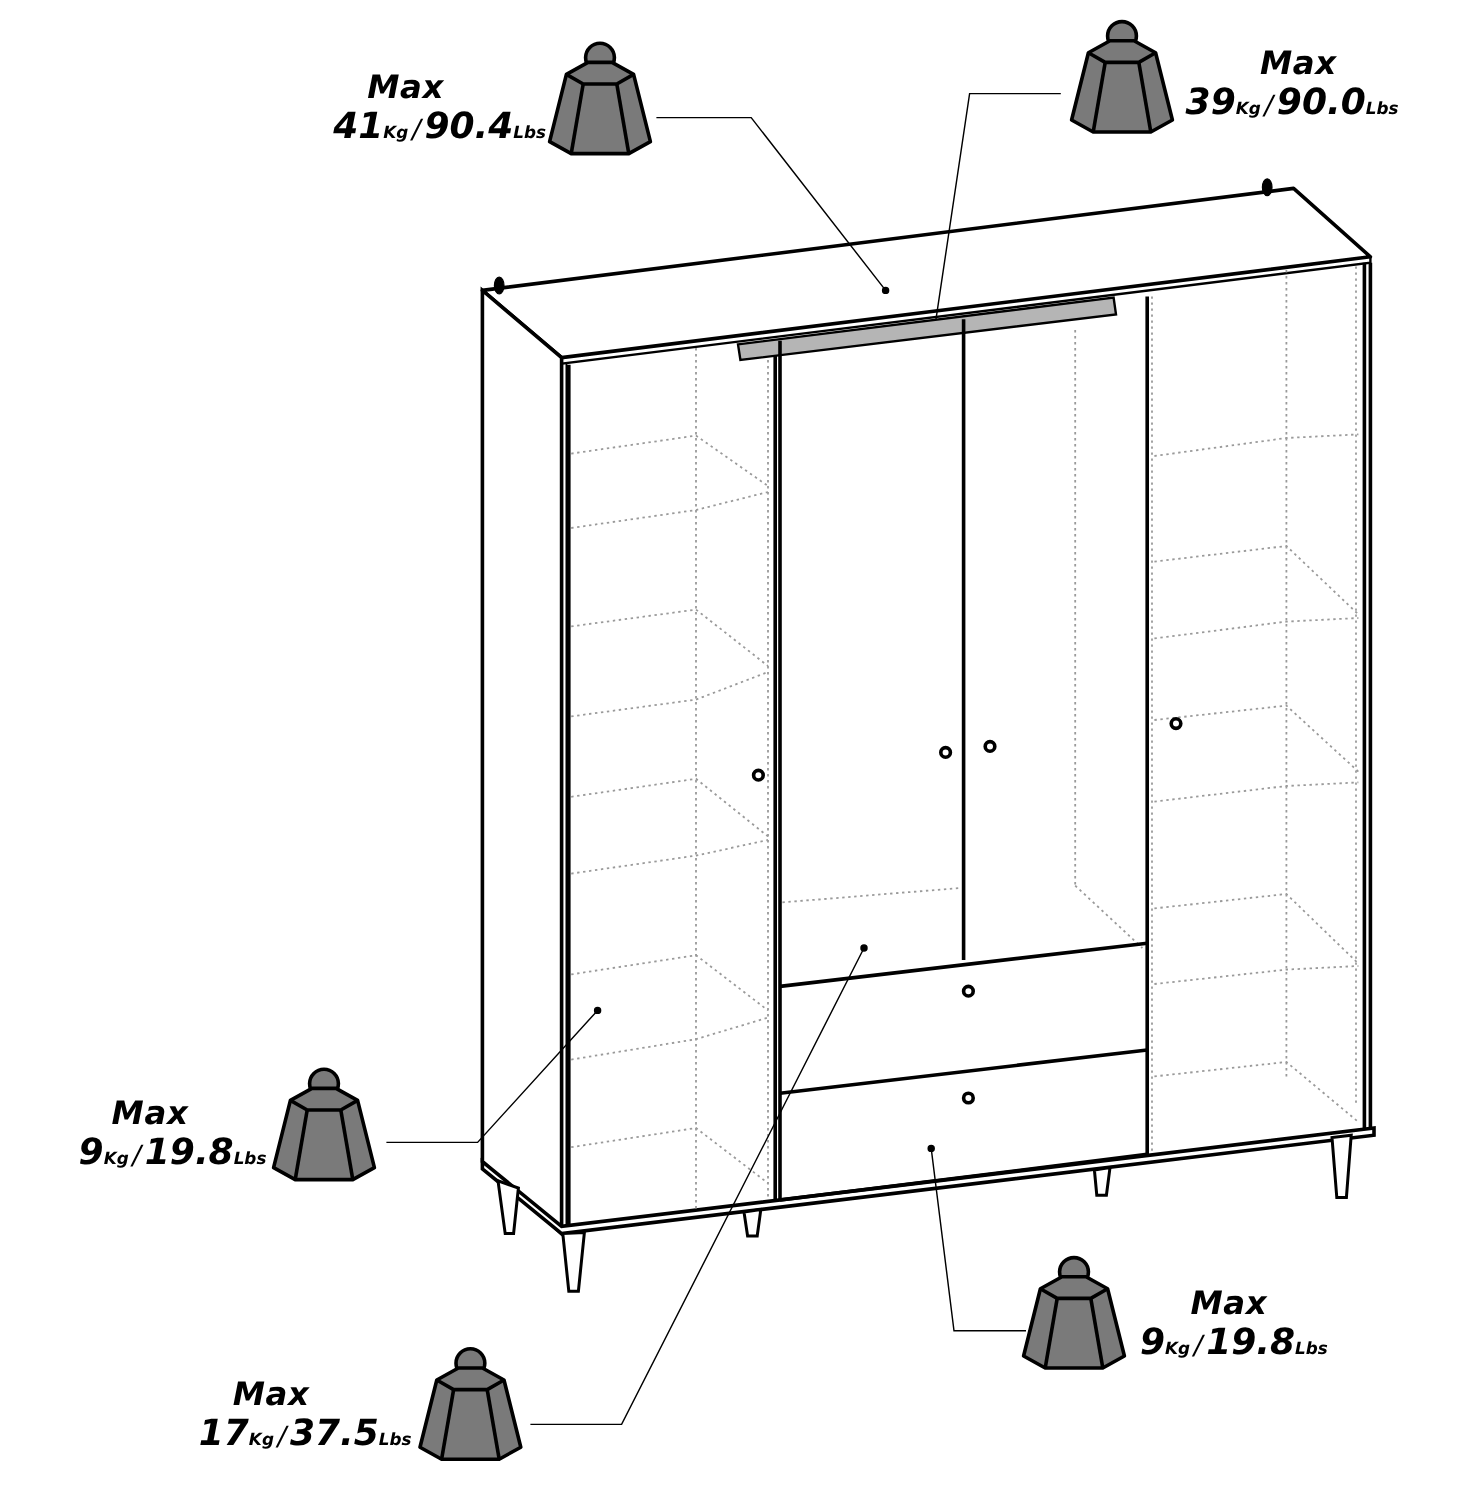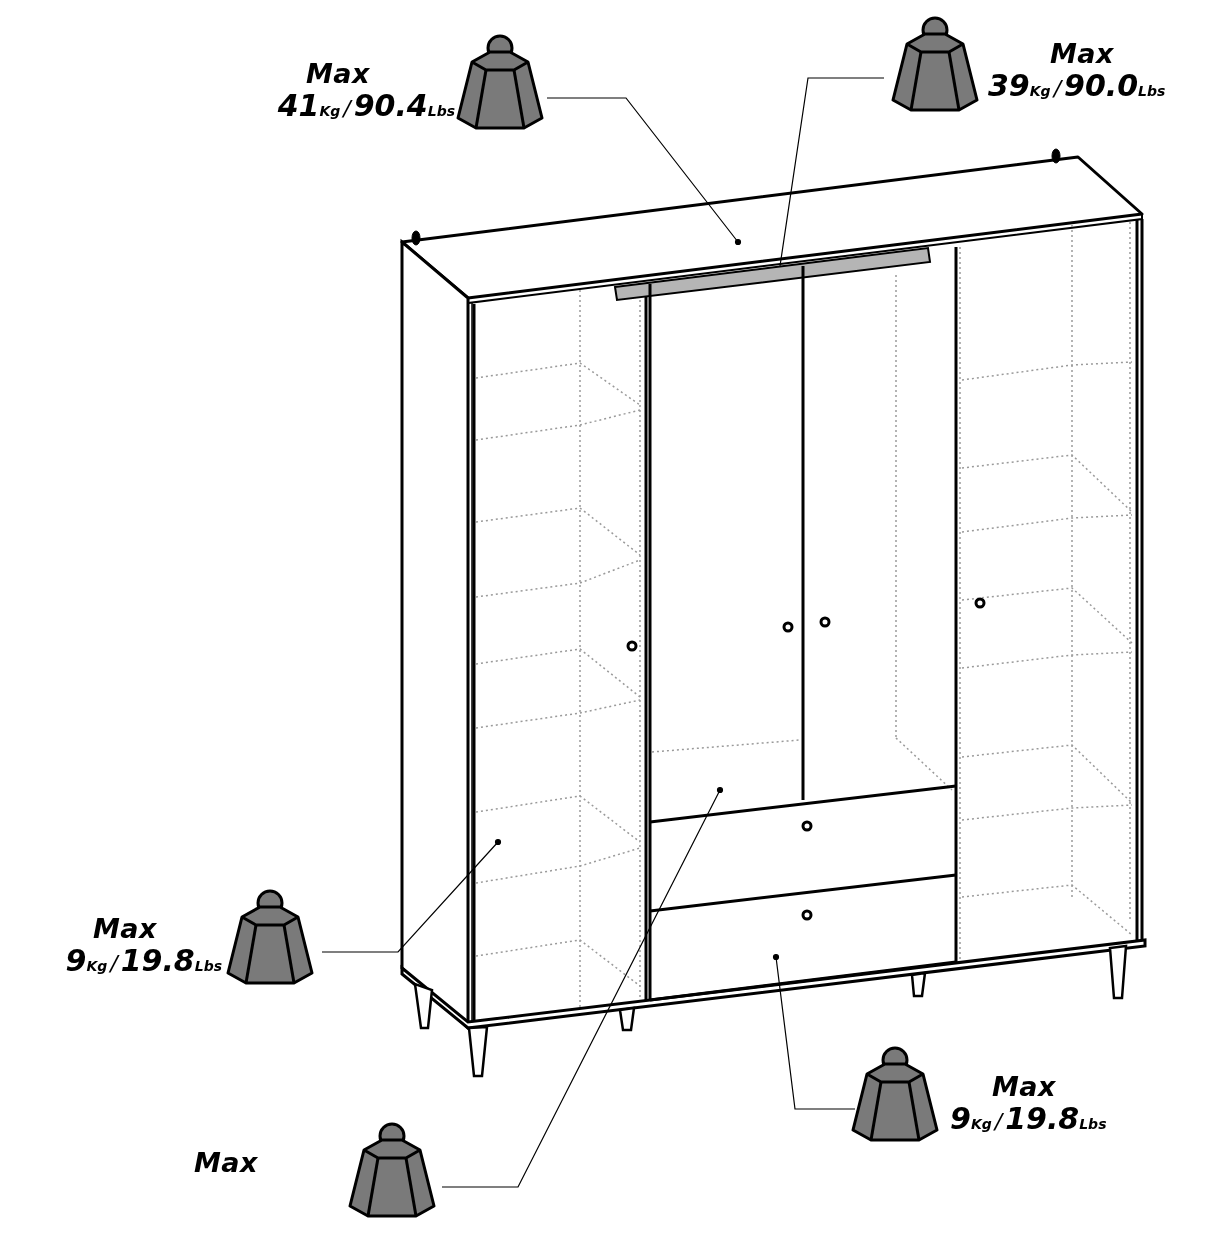--- a/index.html
+++ b/index.html
@@ -170,13 +170,16 @@
 
 <div class="label" style="left:950px; top:1073px;">
   <span class="max" style="padding-left:42px;">Max</span>
   <span class="row">
     <span>9</span><span class="unit">Kg</span><span class="slash">/</span><span>19.8</span><span class="unit">Lbs</span>
   </span>
 </div>
 
 <div class="label right-al" style="left:125px; top:1149px; width:218px;">
   <span class="max" style="padding-right:85px;">Max</span>
+  <span class="row">
+    <span>17</span><span class="unit">Kg</span><span class="slash">/</span><span>37.5</span><span class="unit">Lbs</span>
+  </span>
 </div>
 
 </body></html>

